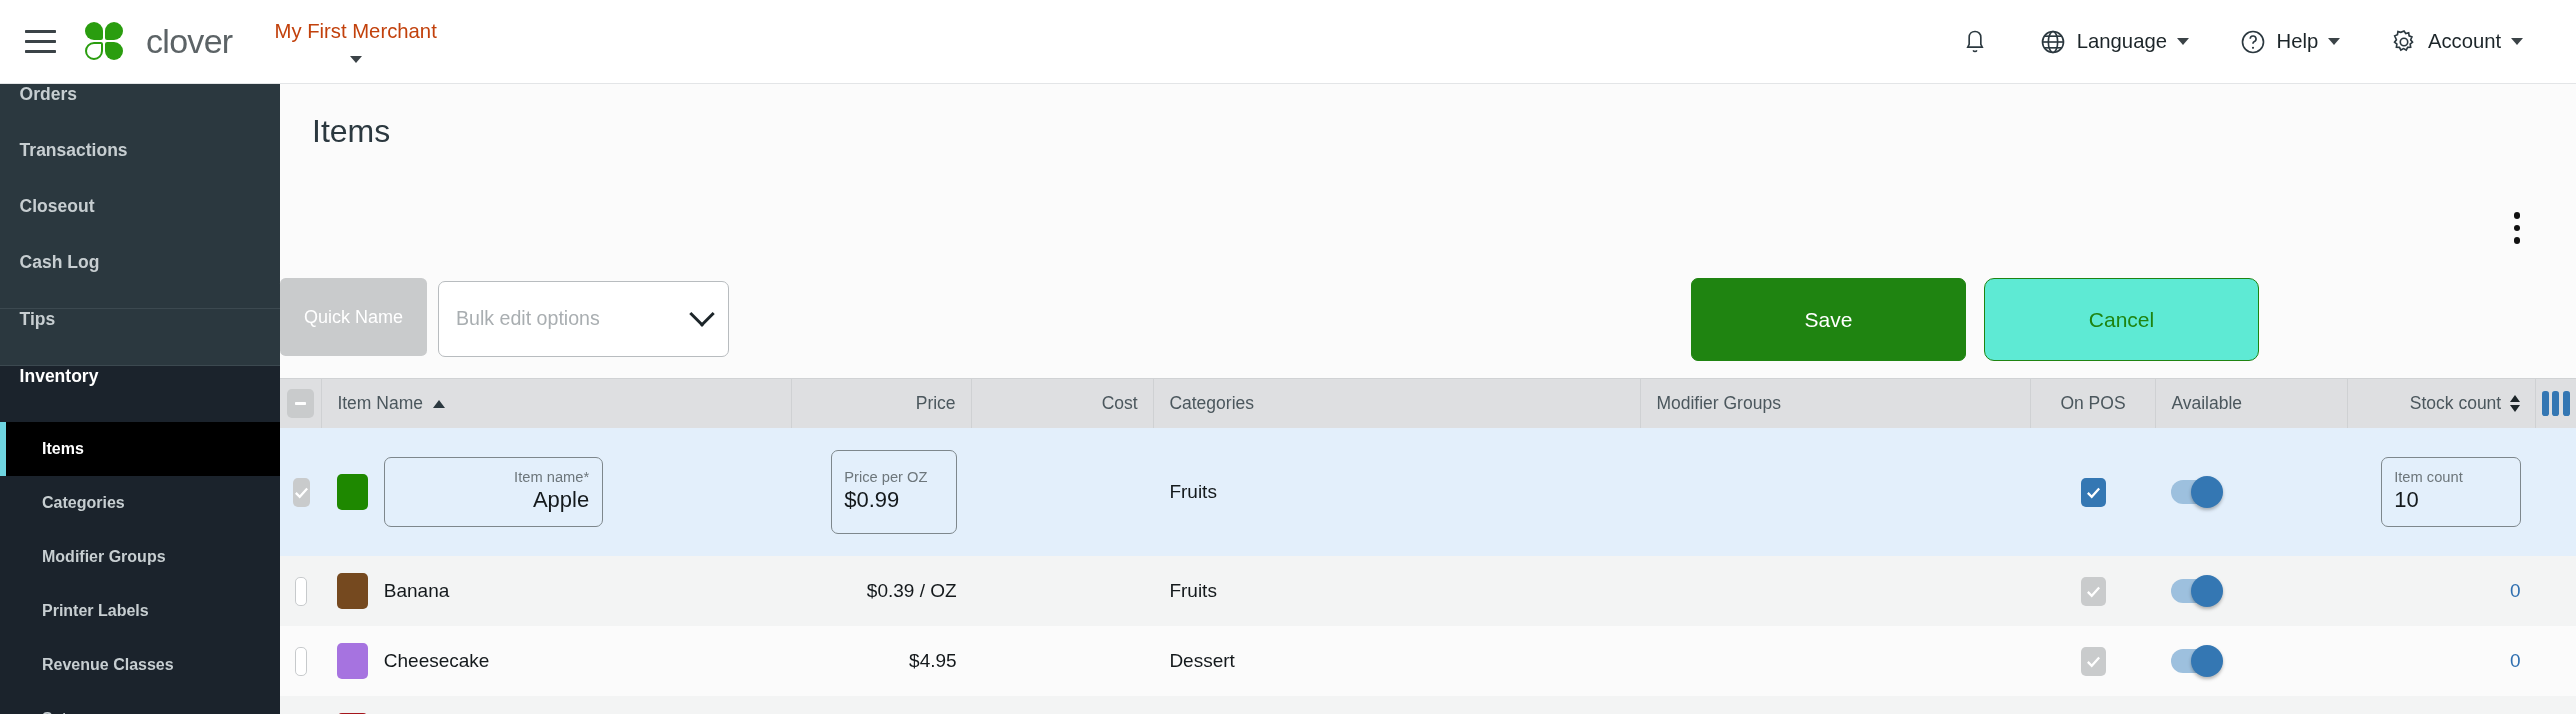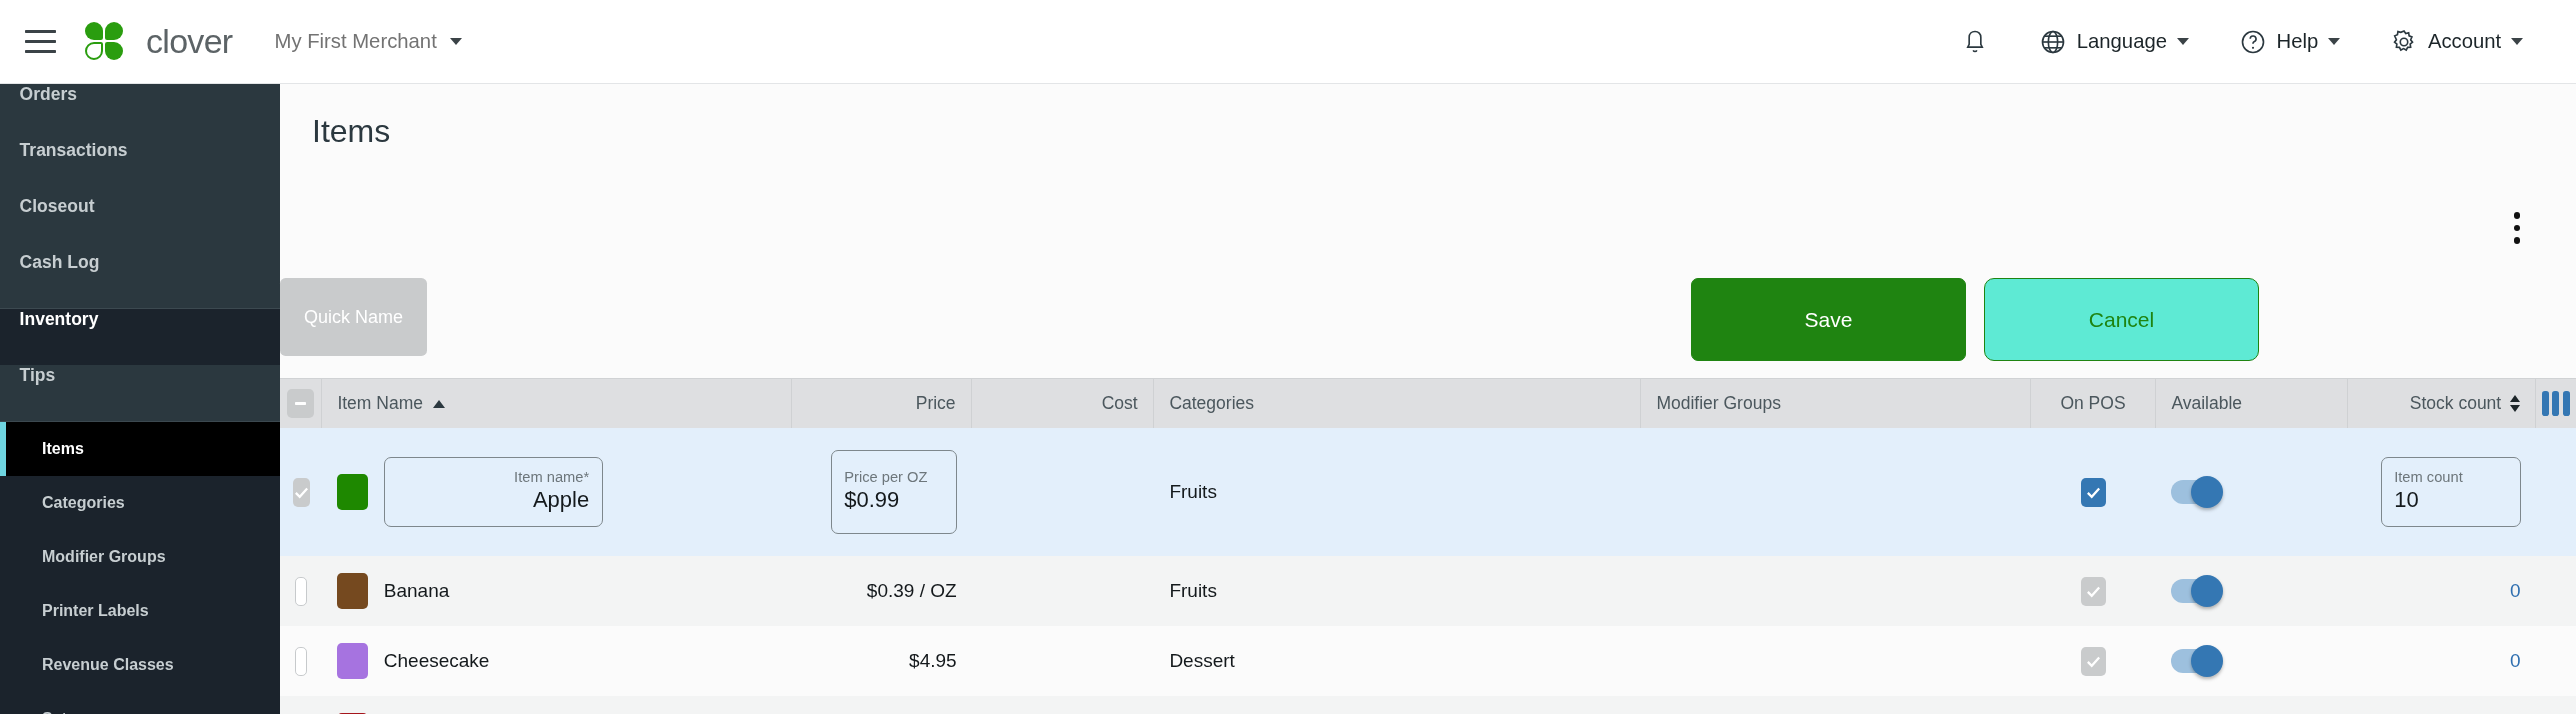--- a/index.html
+++ b/index.html
@@ -30,21 +30,21 @@
   }
   .logo-mark i.tl { top:0; left:0; border-radius:9px 9px 2.1px 9px; }
   .logo-mark i.tr { top:0; left:20.3px; border-radius:9px 9px 9px 2.1px; }
   .logo-mark i.bl { top:20.3px; left:0; background:transparent; border:2.1px solid #2a9d0f;
                     border-radius:9px 2.1px 9px 9px; }
   .logo-mark i.br { top:20.3px; left:20.3px; border-radius:2.1px 9px 9px 9px; }
   .logo-word { font-size:34px; color:#5c6366; letter-spacing:-0.7px; font-weight:400; }
 
   .merchant {
     margin-left:42px; display:flex; align-items:center; gap:13px;
-    font-size:20.3px; color:#737373; cursor:pointer;
+    font-size:20.3px; color:#c2410c; cursor:pointer;flex-direction:column;
   }
   .caret-down {
     width:0;height:0;border-left:6.3px solid transparent;border-right:6.3px solid transparent;
     border-top:7.7px solid #3b4347;
   }
 
   .topbar-right {
     margin-left:auto; display:flex; align-items:center; gap:0; padding-right:28px;
   }
   .tb-item {
@@ -284,29 +284,29 @@
       <span>Transactions</span>
     </div>
     <div class="nav-item">
       <span>Closeout</span>
     </div>
     <div class="nav-item">
       <span>Cash Log</span>
     </div>
   </div>
 
+  <div class="nav-group">
+    <div class="nav-item">
+      <span>Tips</span>
+    </div>
+  </div>
+
   <div class="nav-group inventory">
     <div class="nav-item section-active">
       <span>Inventory</span>
-    </div>
-  </div>
-
-  <div class="nav-group">
-    <div class="nav-item">
-      <span>Tips</span>
     </div>
   </div>
 
   <div class="subnav">
     <div class="sub-item active">
       <span>Items</span>
     </div>
     <div class="sub-item">
       <span>Categories</span>
     </div>
@@ -331,20 +331,24 @@
 
   <div class="kebab">
     <b></b>
       <b></b>
       <b></b>
   </div>
 
   <div class="toolbar">
     <button class="quick-edit">Quick Name</button>
 
+    <div class="bulk-select">
+      <span class="bulk-label">Bulk edit options</span>
+      <span class="bulk-chev"></span>
+    </div>
 
     <button class="btn-save">Save</button>
     <button class="btn-cancel">Cancel</button>
   </div>
 
   <div class="table">
 
     <div class="thead">
       <div class="th c-check">
         <div class="hdr-check">

